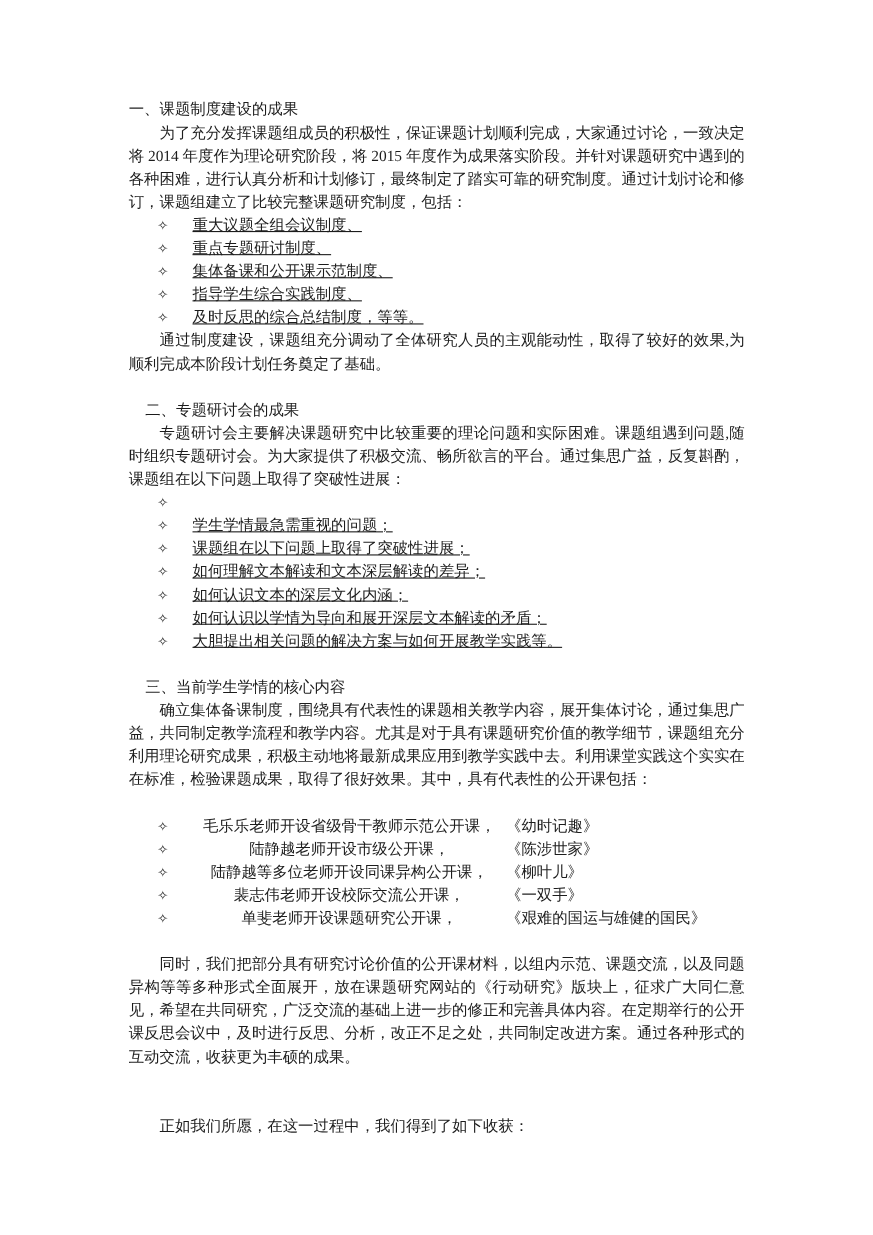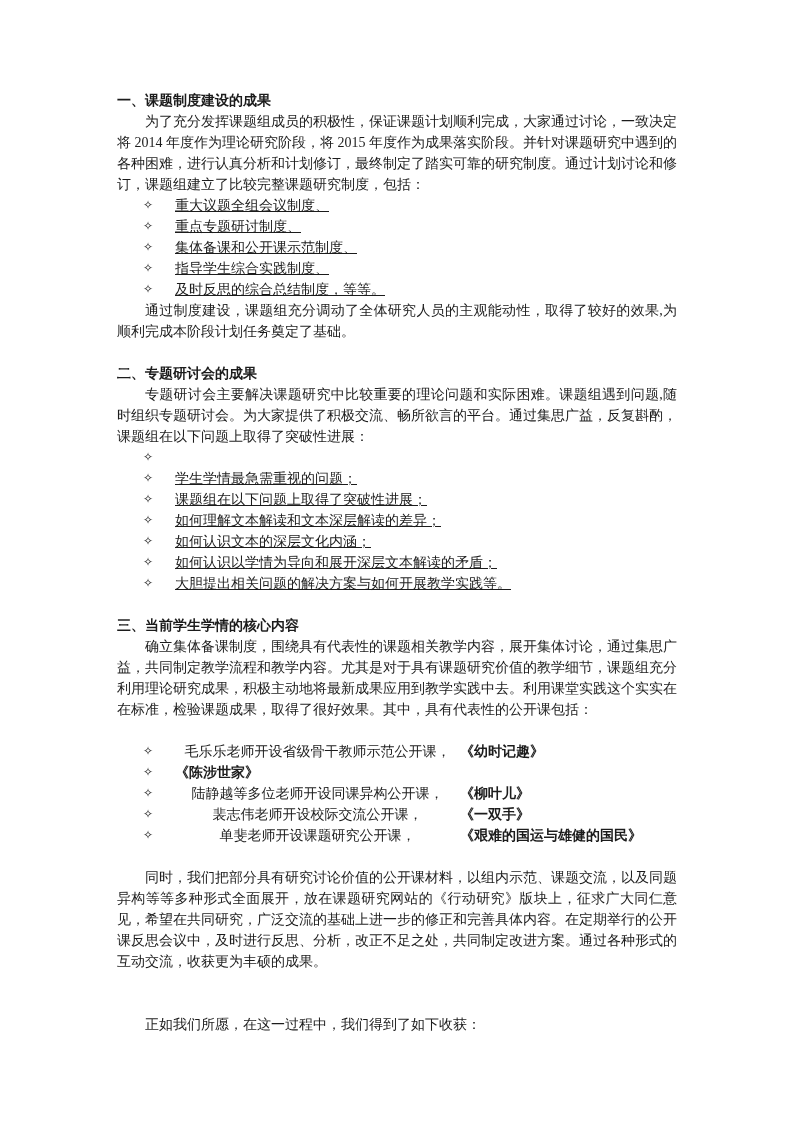--- a/index.html
+++ b/index.html
@@ -24,25 +24,26 @@
     position: absolute;
     left: 117px;
     top: 90px;
     width: 560px;
     font-size: 14px;
     line-height: 21px;
     text-align: justify;
     text-justify: inter-character;
   }
   .heading {
-    font-weight: bold;
+    font-weight: normal;
     margin: 0;
   }
   .section-gap {
     margin-top: 21px;
+    margin-left: 15px;
   }
   .para {
     margin: 0;
     text-indent: 28px;
   }
   .bullet-list {
     margin: 0;
   }
   .bullet {
     display: flex;
@@ -66,21 +67,20 @@
     display: flex;
     padding-left: 26px;
     text-align: left;
   }
   .class-desc {
     flex: 0 0 285px;
     text-align: center;
   }
   .class-title {
     flex: 1 1 auto;
-    font-weight: bold;
   }
   .para-after {
     margin-top: 21px;
   }
   .closing {
     margin-top: 42px;
   }
 </style>
 </head>
 <body>
@@ -149,20 +149,21 @@
     <div class="heading section-gap">三、当前学生学情的核心内容</div>
     <p class="para">确立集体备课制度，围绕具有代表性的课题相关教学内容，展开集体讨论，通过集思广益，共同制定教学流程和教学内容。尤其是对于具有课题研究价值的教学细节，课题组充分利用理论研究成果，积极主动地将最新成果应用到教学实践中去。利用课堂实践这个实实在在标准，检验课题成果，取得了很好效果。其中，具有代表性的公开课包括：</p>
     <div class="class-list">
       <div class="class-row">
         <span class="bullet-glyph">✧</span>
         <span class="class-desc">毛乐乐老师开设省级骨干教师示范公开课，</span>
         <span class="class-title">《幼时记趣》</span>
       </div>
       <div class="class-row">
         <span class="bullet-glyph">✧</span>
+        <span class="class-desc">陆静越老师开设市级公开课，</span>
         <span class="class-title">《陈涉世家》</span>
       </div>
       <div class="class-row">
         <span class="bullet-glyph">✧</span>
         <span class="class-desc">陆静越等多位老师开设同课异构公开课，</span>
         <span class="class-title">《柳叶儿》</span>
       </div>
       <div class="class-row">
         <span class="bullet-glyph">✧</span>
         <span class="class-desc">裴志伟老师开设校际交流公开课，</span>

